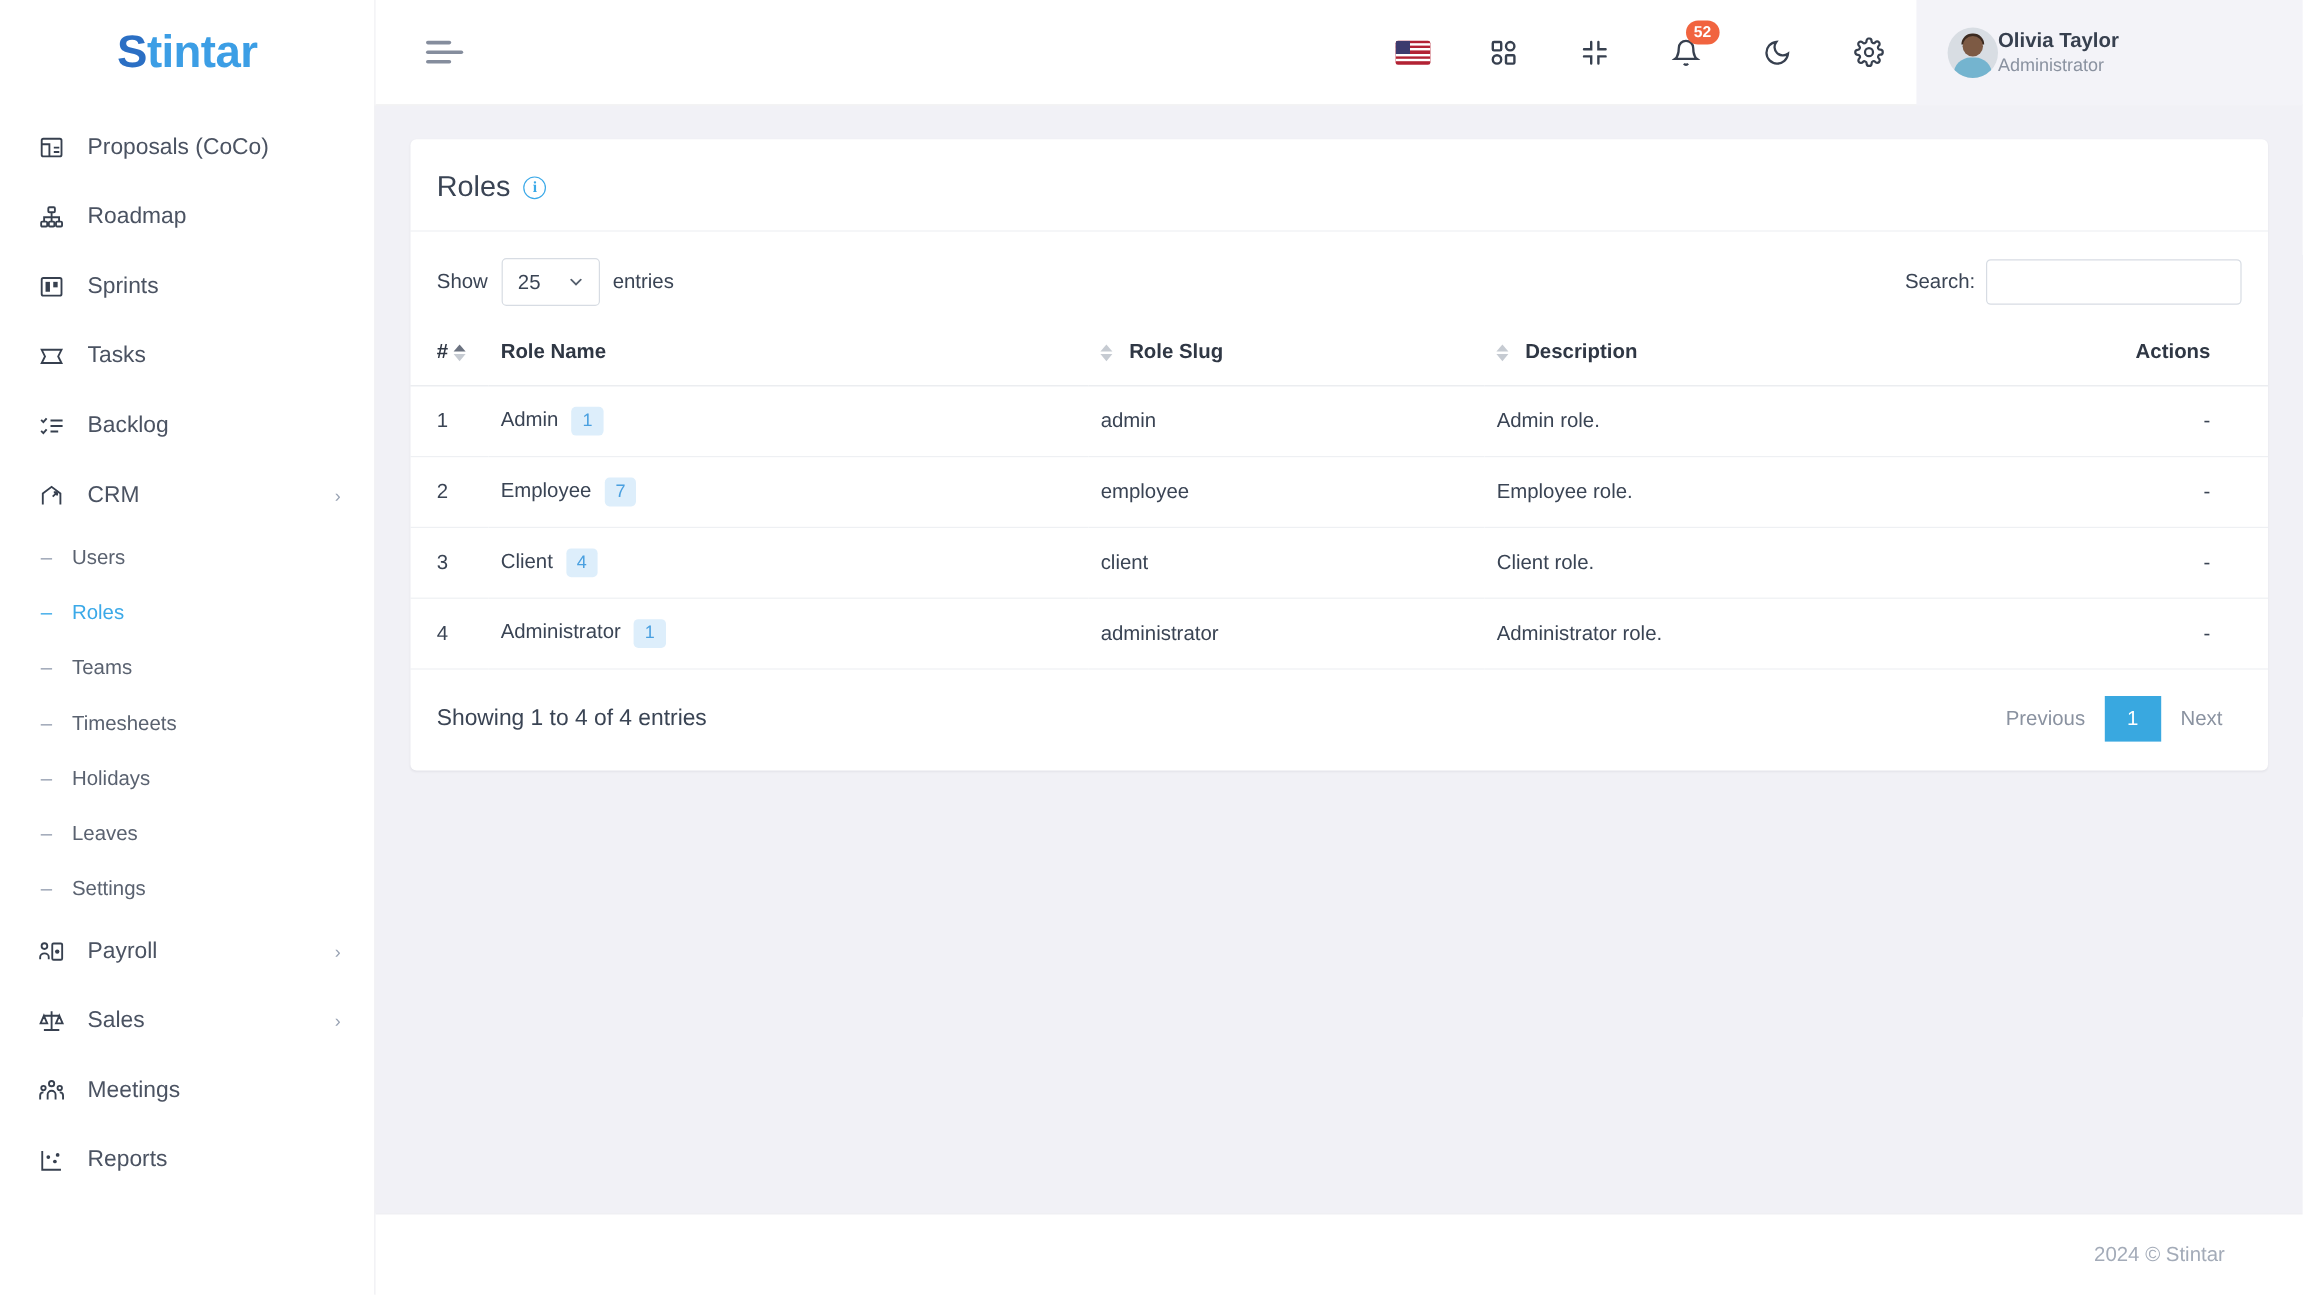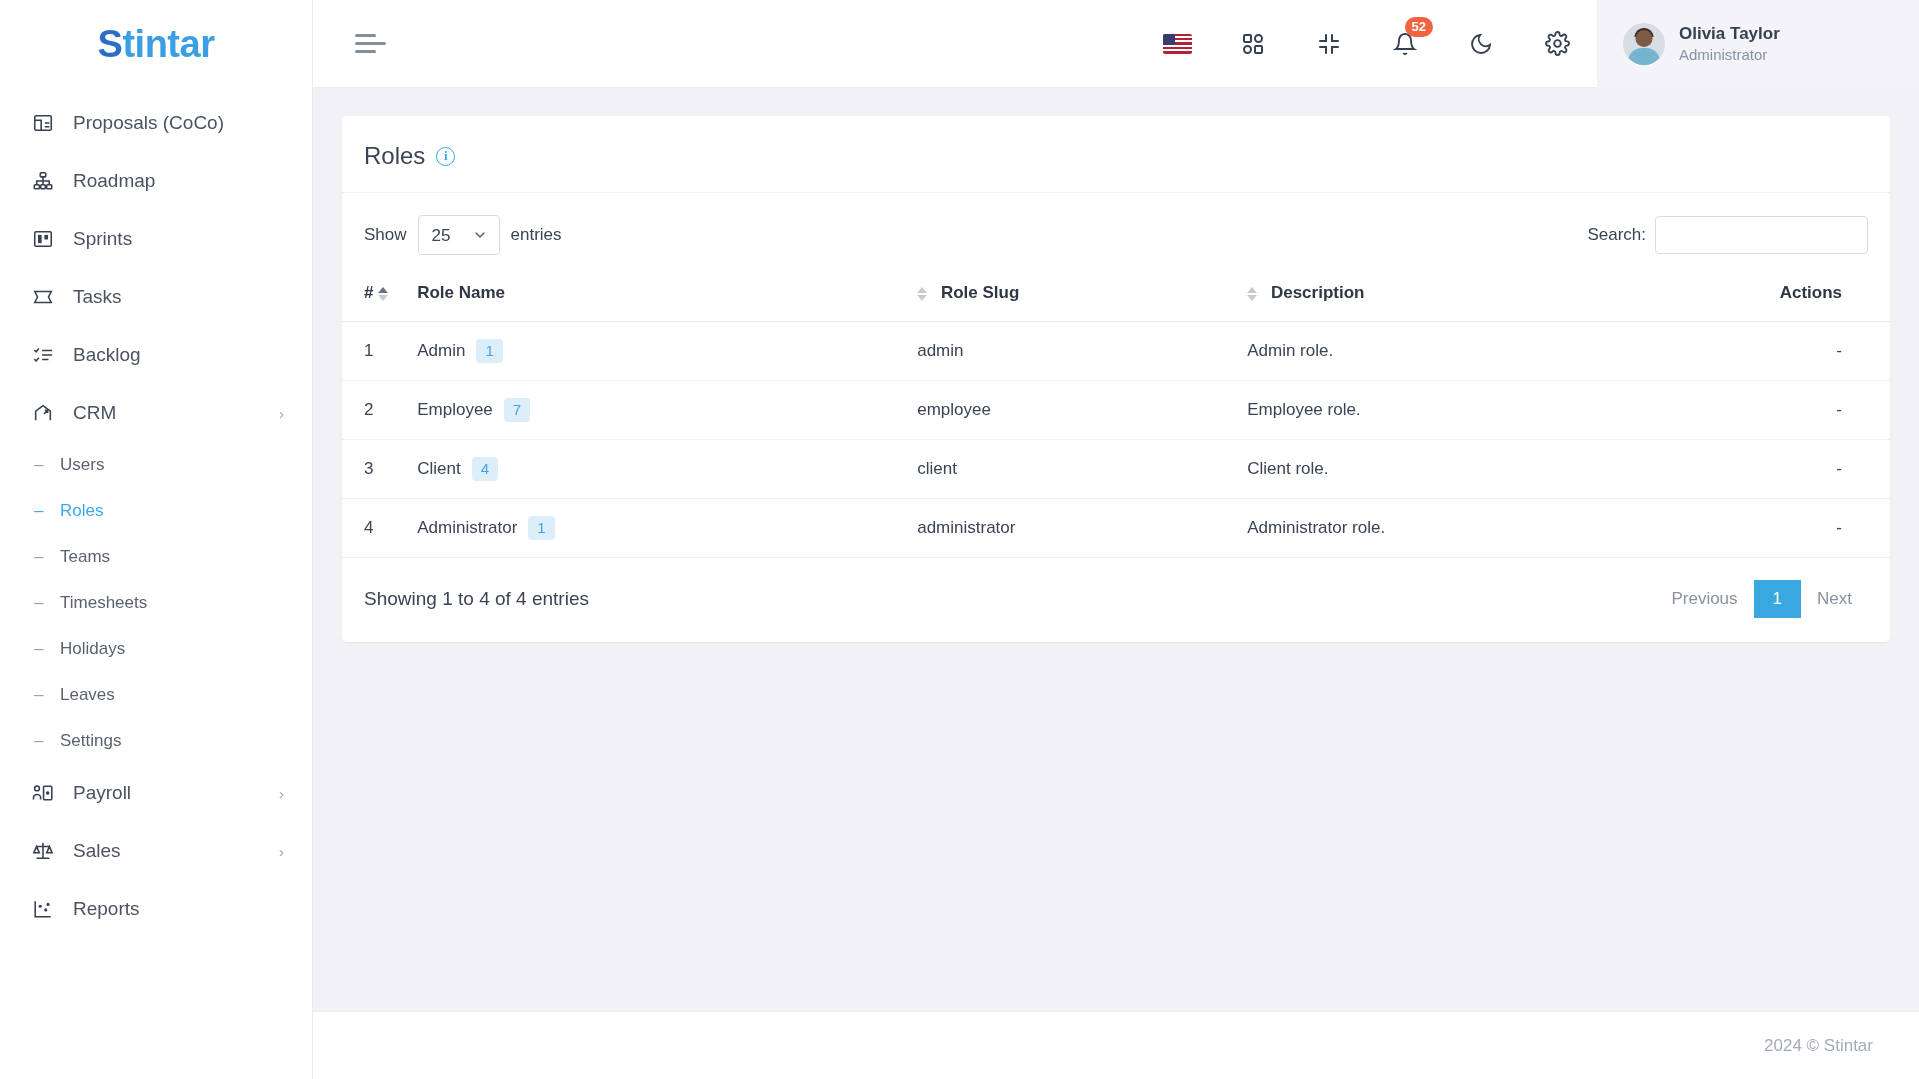--- a/index.html
+++ b/index.html
@@ -92,21 +92,21 @@
     background: #3c3b6e;
   }
   .badge-count {
     position: absolute; top: -11px; right: -12px;
     background: #f1643f; color: #fff;
     font-size: 13px; font-weight: bold;
     border-radius: 11px; padding: 2px 7px; min-width: 27px;
     text-align: center; line-height: 16px;
   }
   .user-box {
-    display: flex; align-items: center; gap: 14px;
+    display: flex; align-items: center; 
     background: #f3f3f8; height: 88px; padding: 0 32px 0 26px;
     min-width: 322px; cursor: pointer;
   }
   .avatar {
     width: 42px; height: 42px; border-radius: 50%;
     background: #d8dde3; overflow: hidden; position: relative; flex-shrink: 0;
   }
   .avatar .head {
     position: absolute; left: 50%; top: 7px; transform: translateX(-50%);
     width: 17px; height: 17px; border-radius: 50%; background: #7d5a44;
@@ -220,21 +220,21 @@
   }
   .pager-num {
     background: #39a8e0; color: #ffffff;
     font-size: 17px; padding: 9px 19px; cursor: pointer;
     border: none; font-family: "Liberation Sans", sans-serif;
   }
   .page-footer {
     height: 68px; min-height: 68px; background: #ffffff;
     border-top: 1px solid #ececf1;
     display: flex; align-items: center; justify-content: flex-end;
-    padding-right: 46px;
+    padding-right: 65px;
     font-size: 17px; color: #a3abb8;
   }
   svg { display: block; }
 </style>
 </head>
 <body>
 
 <div class="app">
 
   <aside class="sidebar">
@@ -359,20 +359,34 @@
       <div class="nav-item">
         <span class="ico">
           <svg width="22" height="22" viewBox="0 0 24 24" fill="none" stroke="#37404f" stroke-width="1.7">
               <path d="M12 3v17M5 20h14M5 7l-3 7h6l-3-7zM19 7l-3 7h6l-3-7zM5 7h14"></path>
             </svg>
         </span>
         <span class="label">Sales</span>
         <span class="chev">›</span>
       </div>
 
+      <div class="nav-item">
+        <span class="ico">
+          <svg width="22" height="22" viewBox="0 0 24 24" fill="none" stroke="#37404f" stroke-width="1.7">
+              <circle cx="12" cy="5.5" r="2.4"></circle>
+              <path d="M8.4 20v-4.6c0-2 1.6-3.4 3.6-3.4s3.6 1.4 3.6 3.4V20"></path>
+              <circle cx="4.6" cy="9.5" r="2"></circle>
+              <path d="M1.6 20v-3.8c0-1.6 1.3-2.8 3-2.8"></path>
+              <circle cx="19.4" cy="9.5" r="2"></circle>
+              <path d="M22.4 20v-3.8c0-1.6-1.3-2.8-3-2.8"></path>
+            </svg>
+        </span>
+        <span class="label">Meetings</span>
+        <span class="chev"></span>
+      </div>
 
       <div class="nav-item">
         <span class="ico">
           <svg width="22" height="22" viewBox="0 0 24 24" fill="none" stroke="#37404f" stroke-width="1.7">
               <path d="M3.5 3.5v17h17"></path>
               <circle cx="9" cy="9" r="1.7" fill="#37404f" stroke="none"></circle>
               <circle cx="15" cy="13" r="1.7" fill="#37404f" stroke="none"></circle>
               <circle cx="17.5" cy="7" r="1.7" fill="#37404f" stroke="none"></circle>
             </svg>
         </span>

